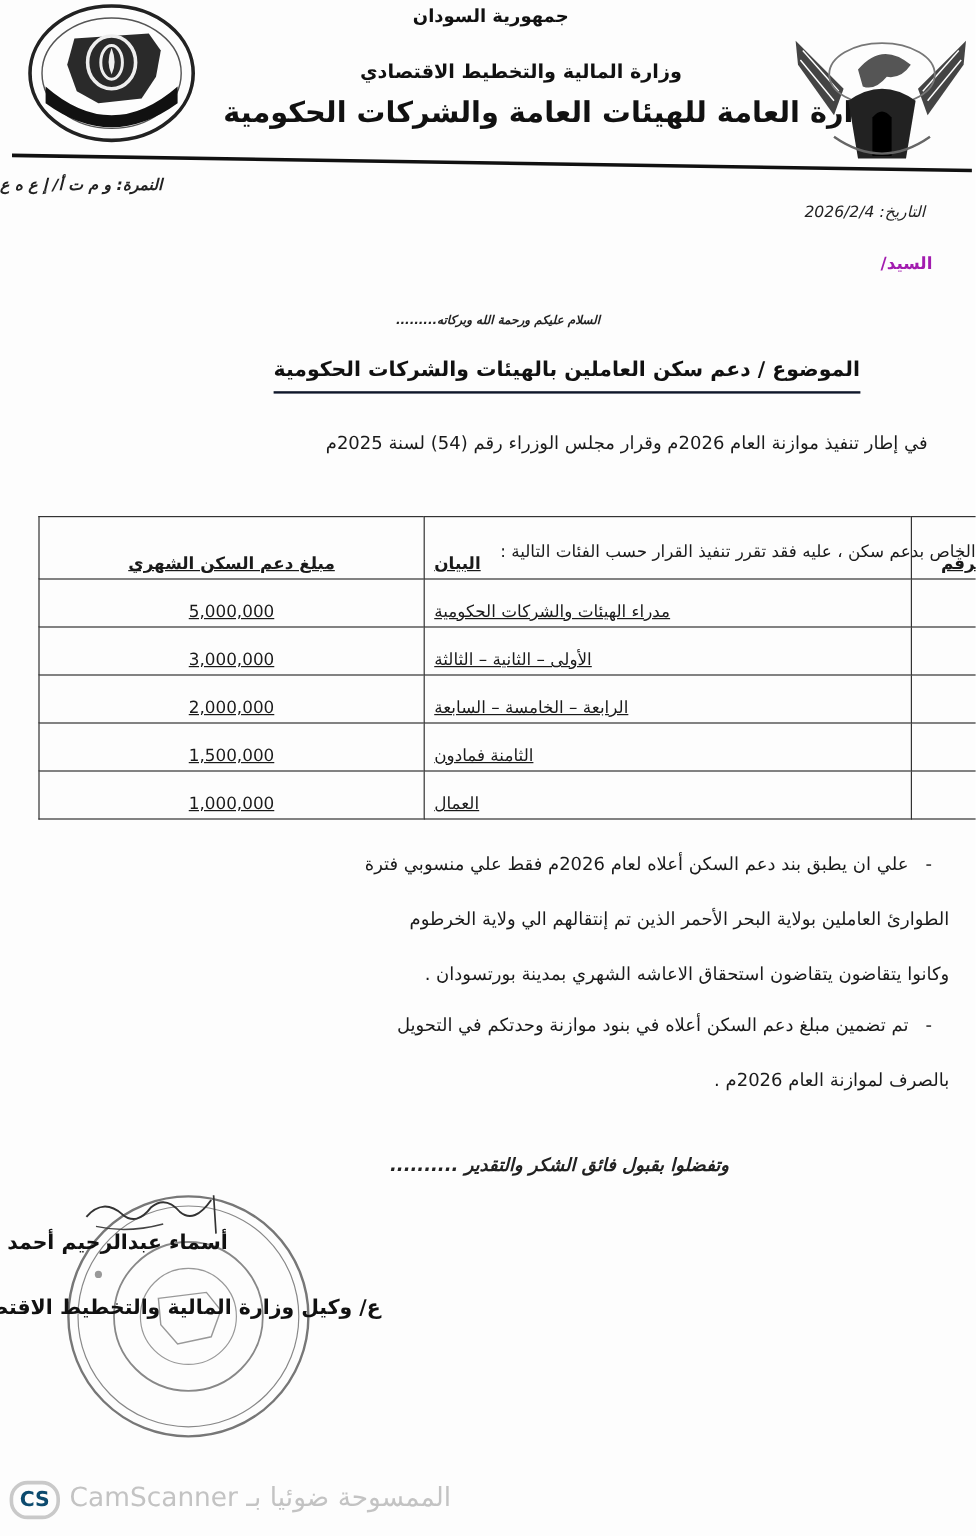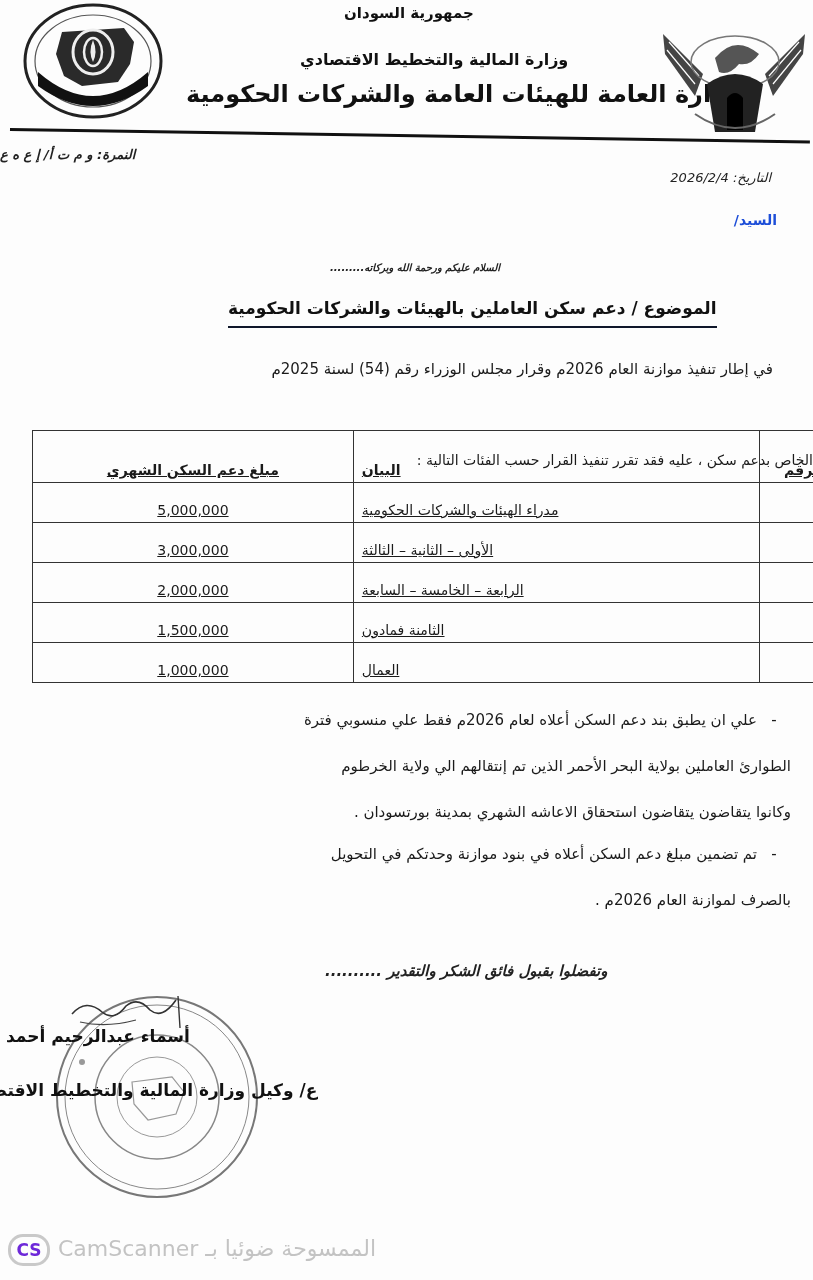--- a/index.html
+++ b/index.html
@@ -11,21 +11,21 @@
   .logo-left { position: absolute; left: 22px; top: 2px; width: 142px; height: 118px; }
   .logo-right { position: absolute; left: 655px; top: 14px; width: 158px; height: 128px; }
   .hdr { position: absolute; direction: rtl; font-weight: bold; color: #111; white-space: nowrap; }
   .hdr-country { left: 344px; top: 4px; font-size: 15px; }
   .hdr-ministry { left: 300px; top: 50px; font-size: 16px; }
   .hdr-dept { left: 186px; top: 80px; font-size: 24px; letter-spacing: 0.2px; }
   .hdr-rule { position: absolute; left: 10px; top: 128px; width: 800px; height: 3px; background: #111; transform: rotate(0.9deg); transform-origin: left center; }
 
   .ref { position: absolute; left: 0; top: 147px; direction: rtl; font-size: 13px; font-style: italic; font-weight: bold; color: #222; }
   .date { position: absolute; right: 42px; top: 170px; direction: rtl; font-size: 13px; font-style: italic; color: #222; }
-  .to { position: absolute; right: 36px; top: 212px; direction: rtl; font-size: 14px; font-weight: bold; color: #1d4ed8; }
+  .to { position: absolute; right: 36px; top: 212px; direction: rtl; font-size: 14px; font-weight: bold; color: #a21caf; }
 
   .greeting { position: absolute; left: 330px; top: 262px; direction: rtl; font-size: 10px; font-style: italic; font-weight: bold; color: #222; }
   .subject { position: absolute; left: 228px; top: 298px; direction: rtl; font-size: 17px; font-weight: bold; color: #111; padding-bottom: 8px; border-bottom: 2px solid #0f172a; }
 
   .para { position: absolute; direction: rtl; font-size: 15px; color: #1a1a1a; white-space: nowrap; }
   .para-1 { right: 40px; top: 360px; letter-spacing: 0.6px; }
   .para-2 { right: 0px; top: 404px; font-size: 14px; margin-top: 48px; }
 
   
   .tbl { position: absolute; left: 32px; top: 430px; width: 800px; border-collapse: collapse; direction: rtl; font-size: 14px; }
@@ -48,21 +48,21 @@
 
   .closing { position: absolute; left: 325px; top: 962px; direction: rtl; font-size: 15px; font-style: italic; font-weight: bold; color: #222; }
 
   
   .stamp { position: absolute; left: 52px; top: 992px; width: 210px; height: 210px; }
   .sig-name { position: absolute; left: 6px; top: 1026px; direction: rtl; font-size: 17px; font-weight: bold; color: #111; white-space: nowrap; text-align: right; }
   .sig-title { position: absolute; left: -40px; top: 1080px; direction: rtl; font-size: 17px; font-weight: bold; color: #111; white-space: nowrap; }
   .signature { position: absolute; left: 66px; top: 992px; width: 120px; height: 40px; }
 
   
-  .cs-badge { position: absolute; left: 8px; top: 1234px; width: 42px; height: 32px; border: 3px solid #c9c9c9; border-radius: 15px; color: #6d28d9; font-family: "DejaVu Sans", sans-serif; font-weight: bold; font-size: 17px; text-align: center; line-height: 26px; }
+  .cs-badge { position: absolute; left: 8px; top: 1234px; width: 42px; height: 32px; border: 3px solid #c9c9c9; border-radius: 15px; color: #0c4a6e; font-family: "DejaVu Sans", sans-serif; font-weight: bold; font-size: 17px; text-align: center; line-height: 26px; }
   .cs-text { position: absolute; left: 58px; top: 1236px; font-size: 22px; color: #c3c3c3; white-space: nowrap; }
   .cs-text .ar { direction: rtl; unicode-bidi: embed; }
 </style>
 </head>
 <body>
 
 <div class="page">
 
   <svg class="logo-left" viewBox="0 0 142 118">
     <ellipse cx="71" cy="59" rx="68" ry="56" fill="none" stroke="#222" stroke-width="3"></ellipse>

